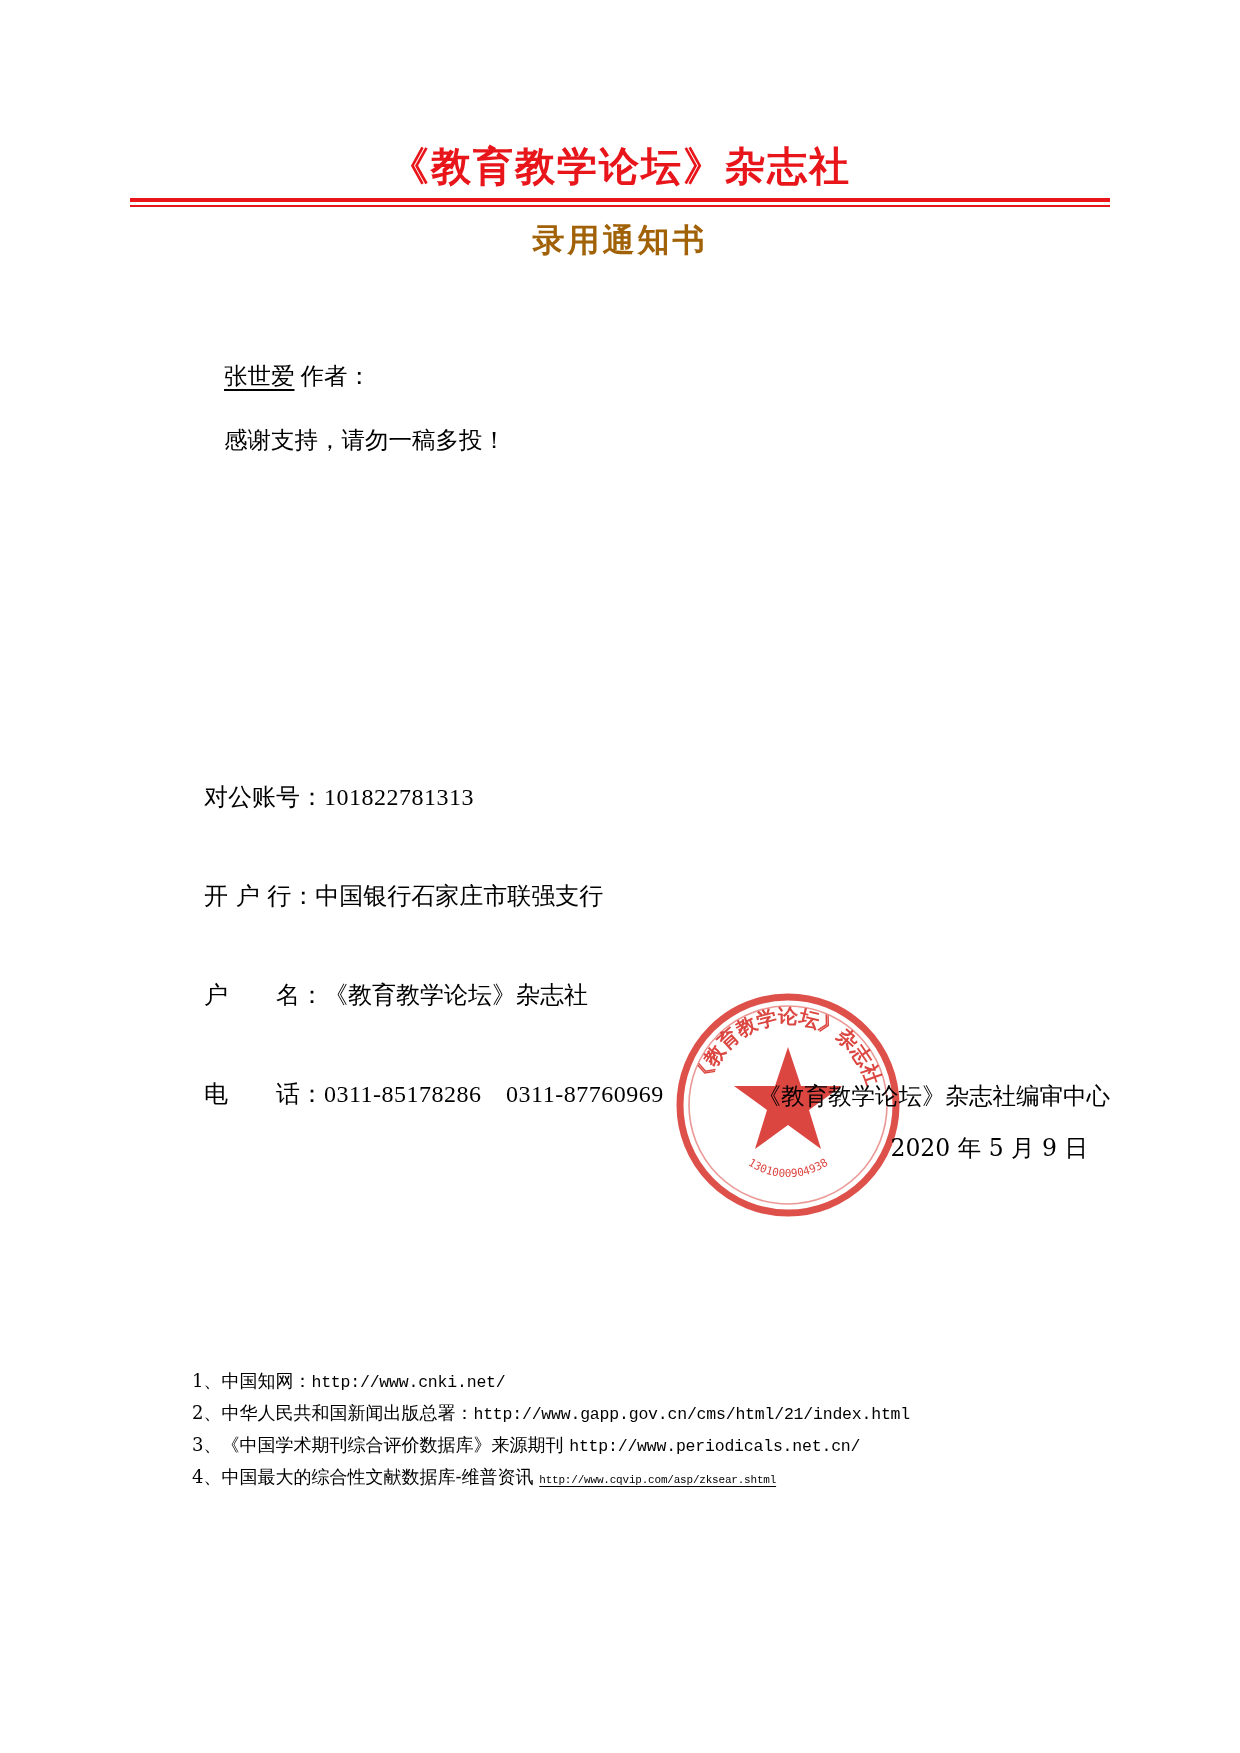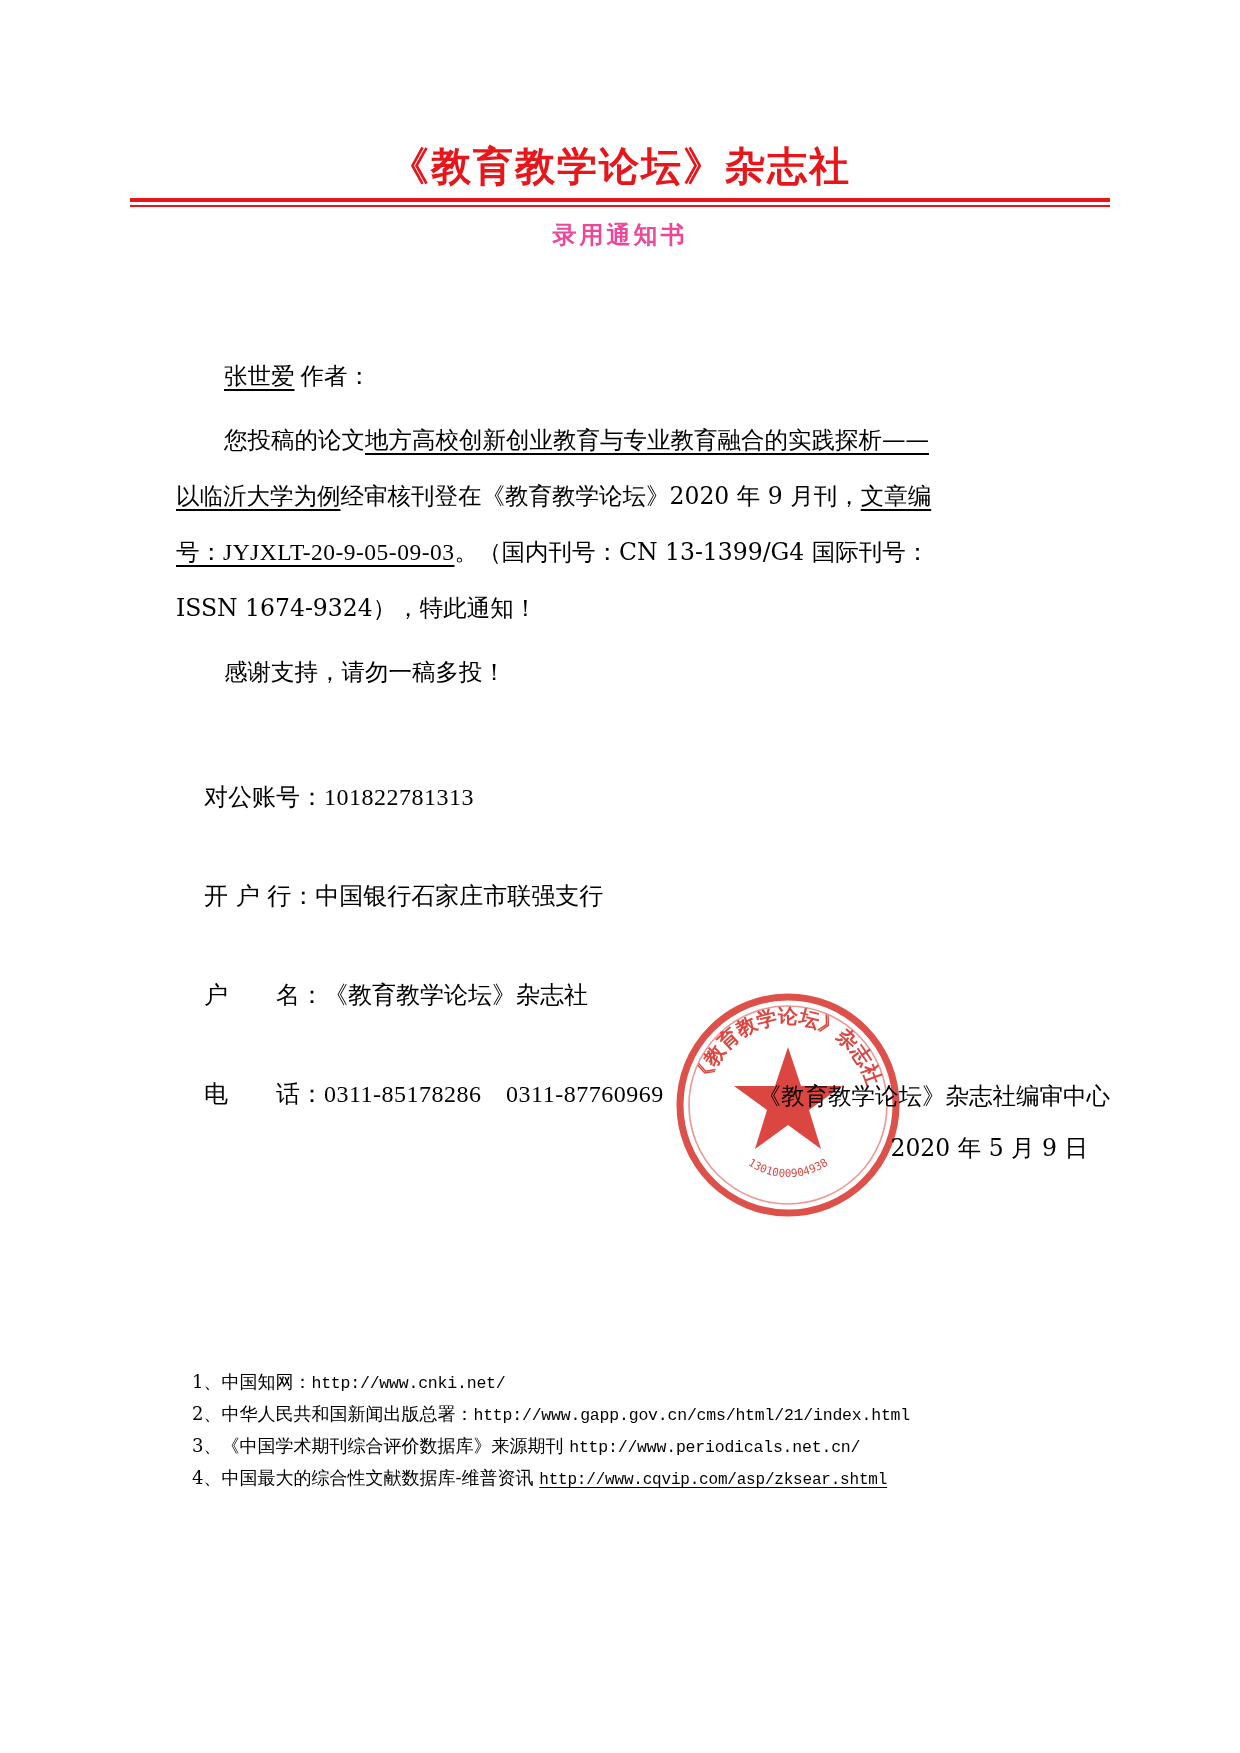--- a/index.html
+++ b/index.html
@@ -48,23 +48,23 @@
     background: #e8151a;
     width: 100%;
   }
   .rule-thin {
     height: 1.5px;
     background: #e8151a;
     width: 100%;
     margin-top: 3px;
   }
   .title-sub {
-    color: #ec4899;
+    color: #a16207;
     font-weight: bold;
-    font-size: 24px;
+    font-size: 32px;
     letter-spacing: 3px;
     font-family: "DejaVu Serif", serif;
     margin-top: 12px;
   }
 
   
   .body-block {
     position: absolute;
     left: 168px;
     top: 340px;
@@ -138,21 +138,21 @@
     font-family: "Liberation Serif", serif;
   }
   .footer div { white-space: nowrap; margin-left: 24px; }
   .footer .lnk {
     font-family: "Liberation Mono", monospace;
     font-size: 16.5px;
     letter-spacing: -0.2px;
   }
   .footer .lnk-ul {
     font-family: "Liberation Mono", monospace;
-    font-size: 16px;
+    font-size: 11px;
     text-decoration: underline;
     text-underline-offset: 3px;
     letter-spacing: -0.2px;
   }
   .cjk { font-family: "DejaVu Serif", serif; }
 </style>
 </head>
 <body>
 
 <div class="page">
@@ -162,23 +162,20 @@
     <div class="rule-group">
       <div class="rule-thick"></div>
       <div class="rule-thin"></div>
     </div>
     <div class="title-sub">录用通知书</div>
   </div>
 
   <div class="body-block">
     <p class="para">
       <span class="indent"></span><span class="u cjk">张世爱</span>&nbsp;<span class="cjk">作者：</span>
-    </p>
-    <p class="para">
-      <span class="indent"></span><span class="cjk">您投稿的论文</span><span class="u cjk">地方高校创新创业教育与专业教育融合的实践探析——以临沂大学为例</span><span class="cjk">经审核刊登在《教育教学论坛》2020 年 9 月刊，</span><span class="u cjk">文章编号：</span><span class="u mono-ish">JYJXLT-20-9-05-09-03</span><span class="cjk">。（国内刊号：CN 13-1399/G4 国际刊号： ISSN 1674-9324），特此通知！</span>
     </p>
     <p class="para">
       <span class="indent"></span><span class="cjk">感谢支持，请勿一稿多投！</span>
     </p>
   </div>
 
   <div class="bank-block">
     <div class="bank-row">
       <span class="cjk">对公账号：</span><span class="mono-ish">101822781313</span>
     </div>

